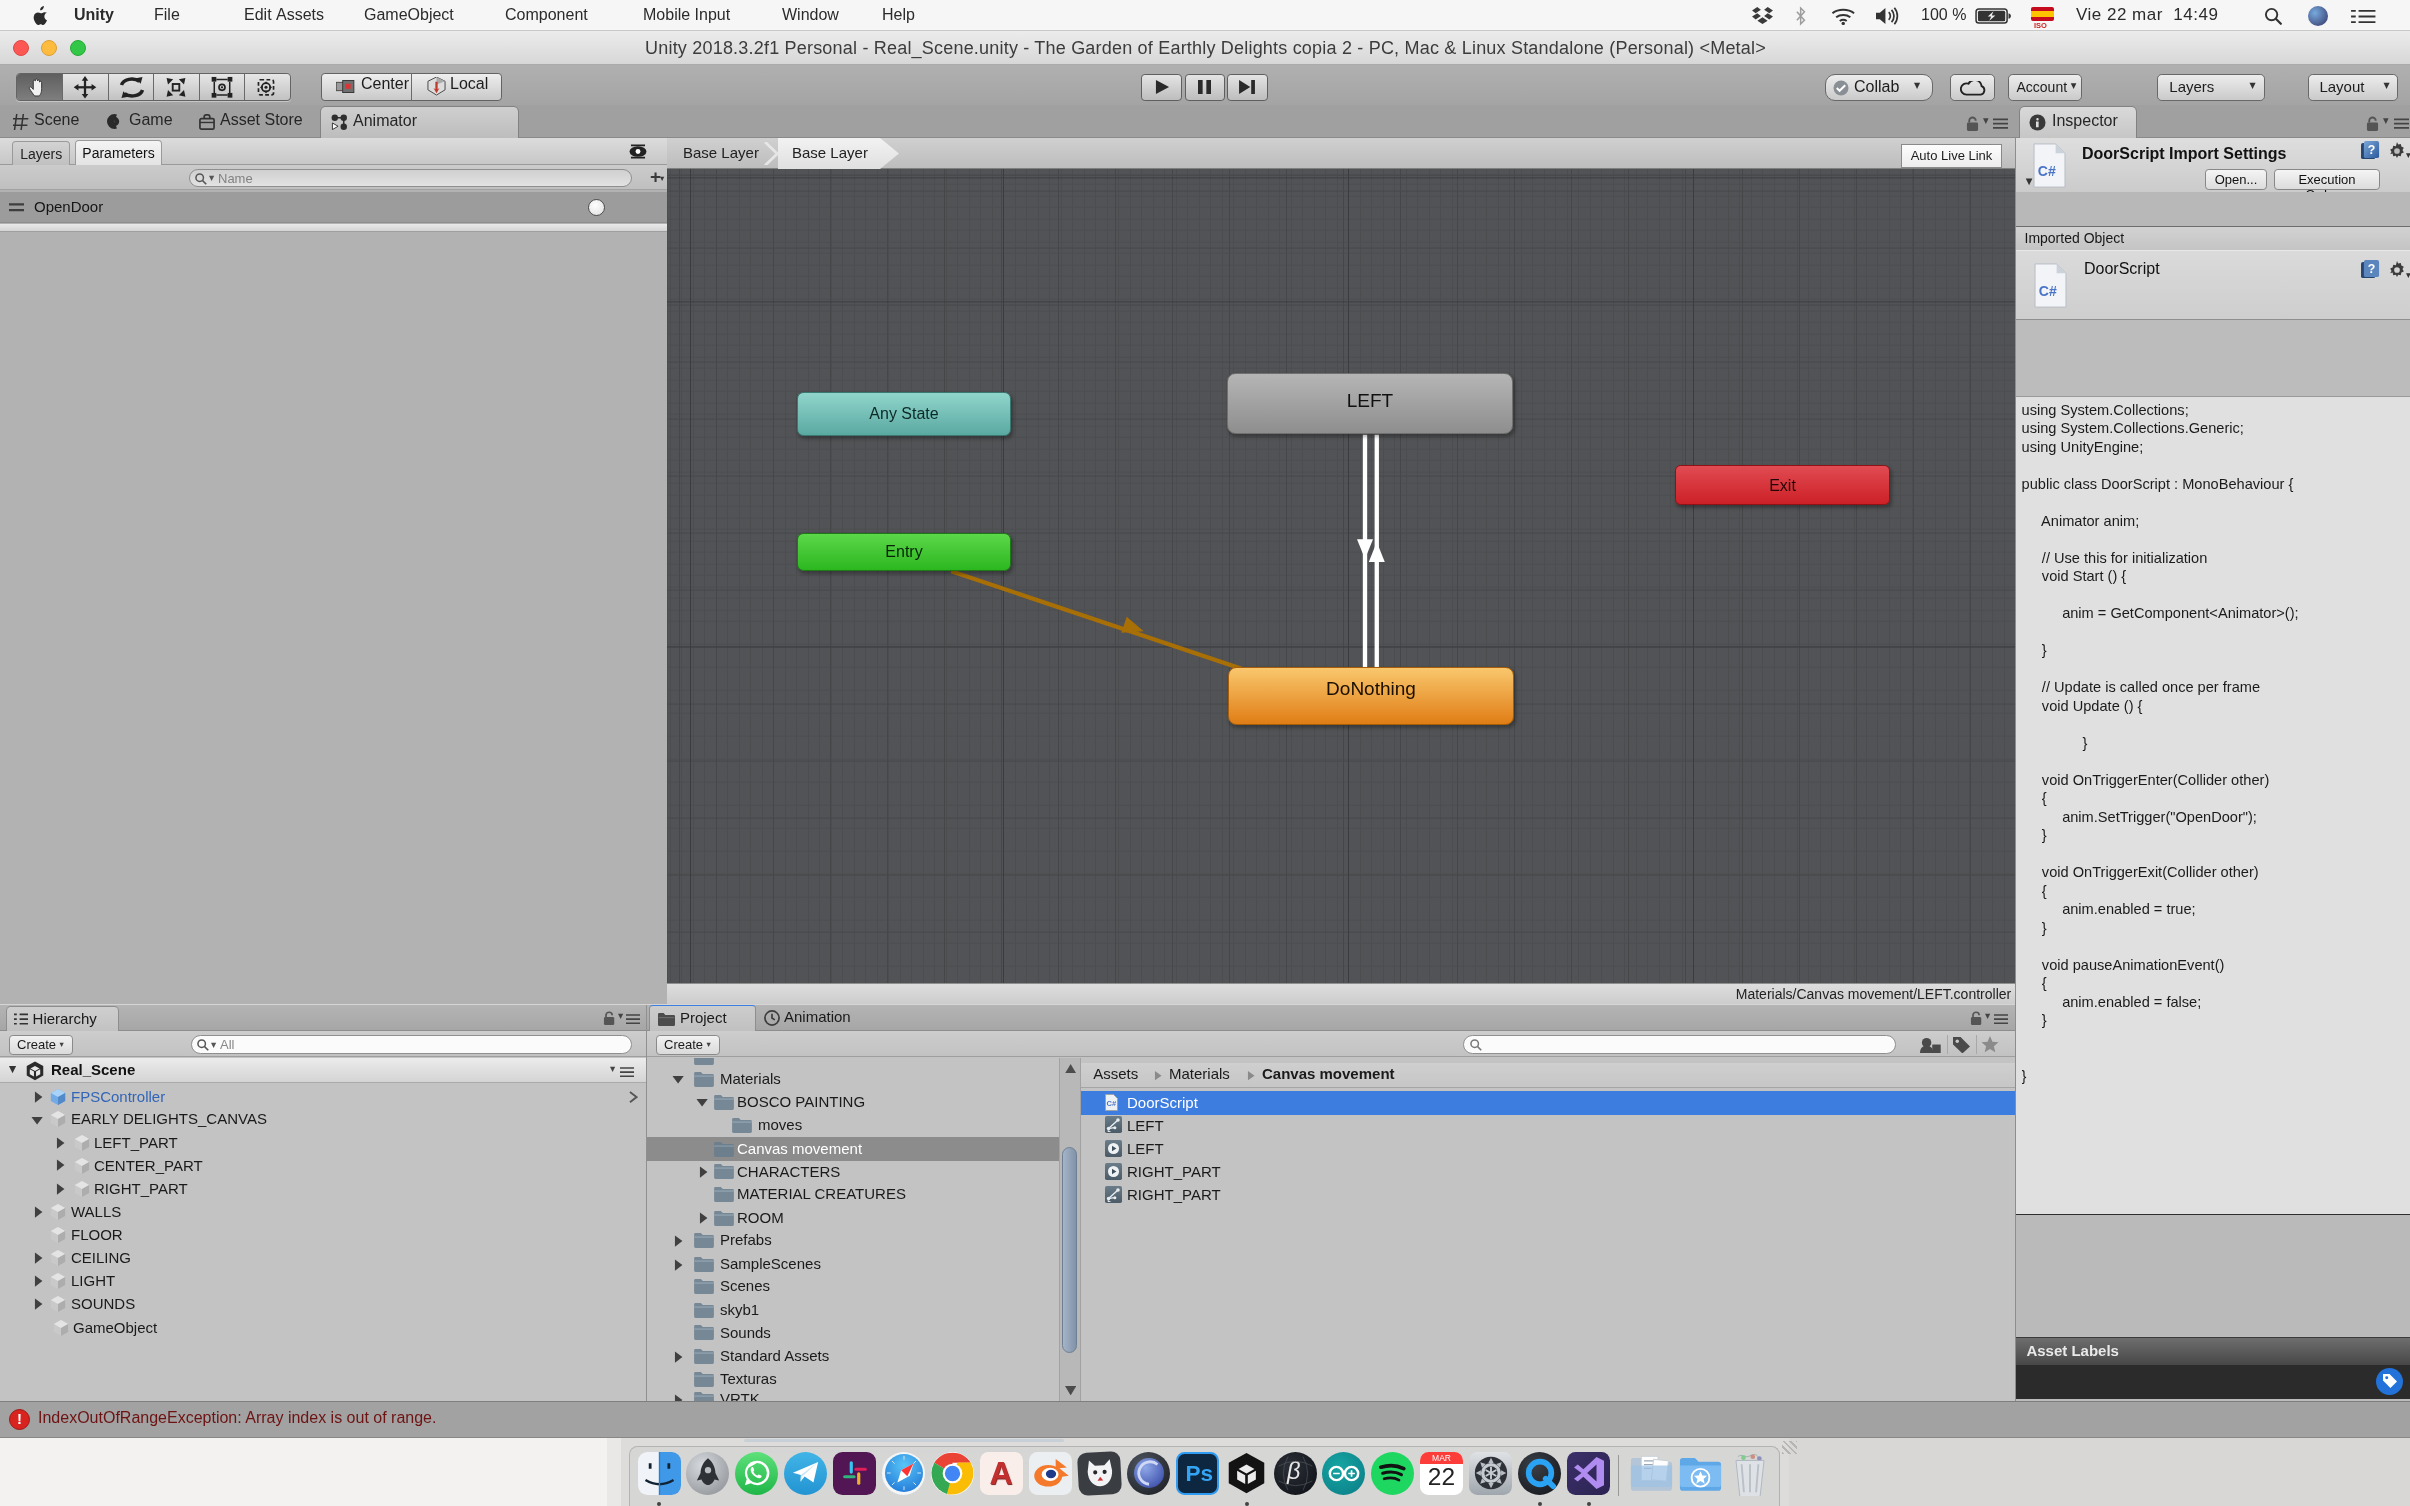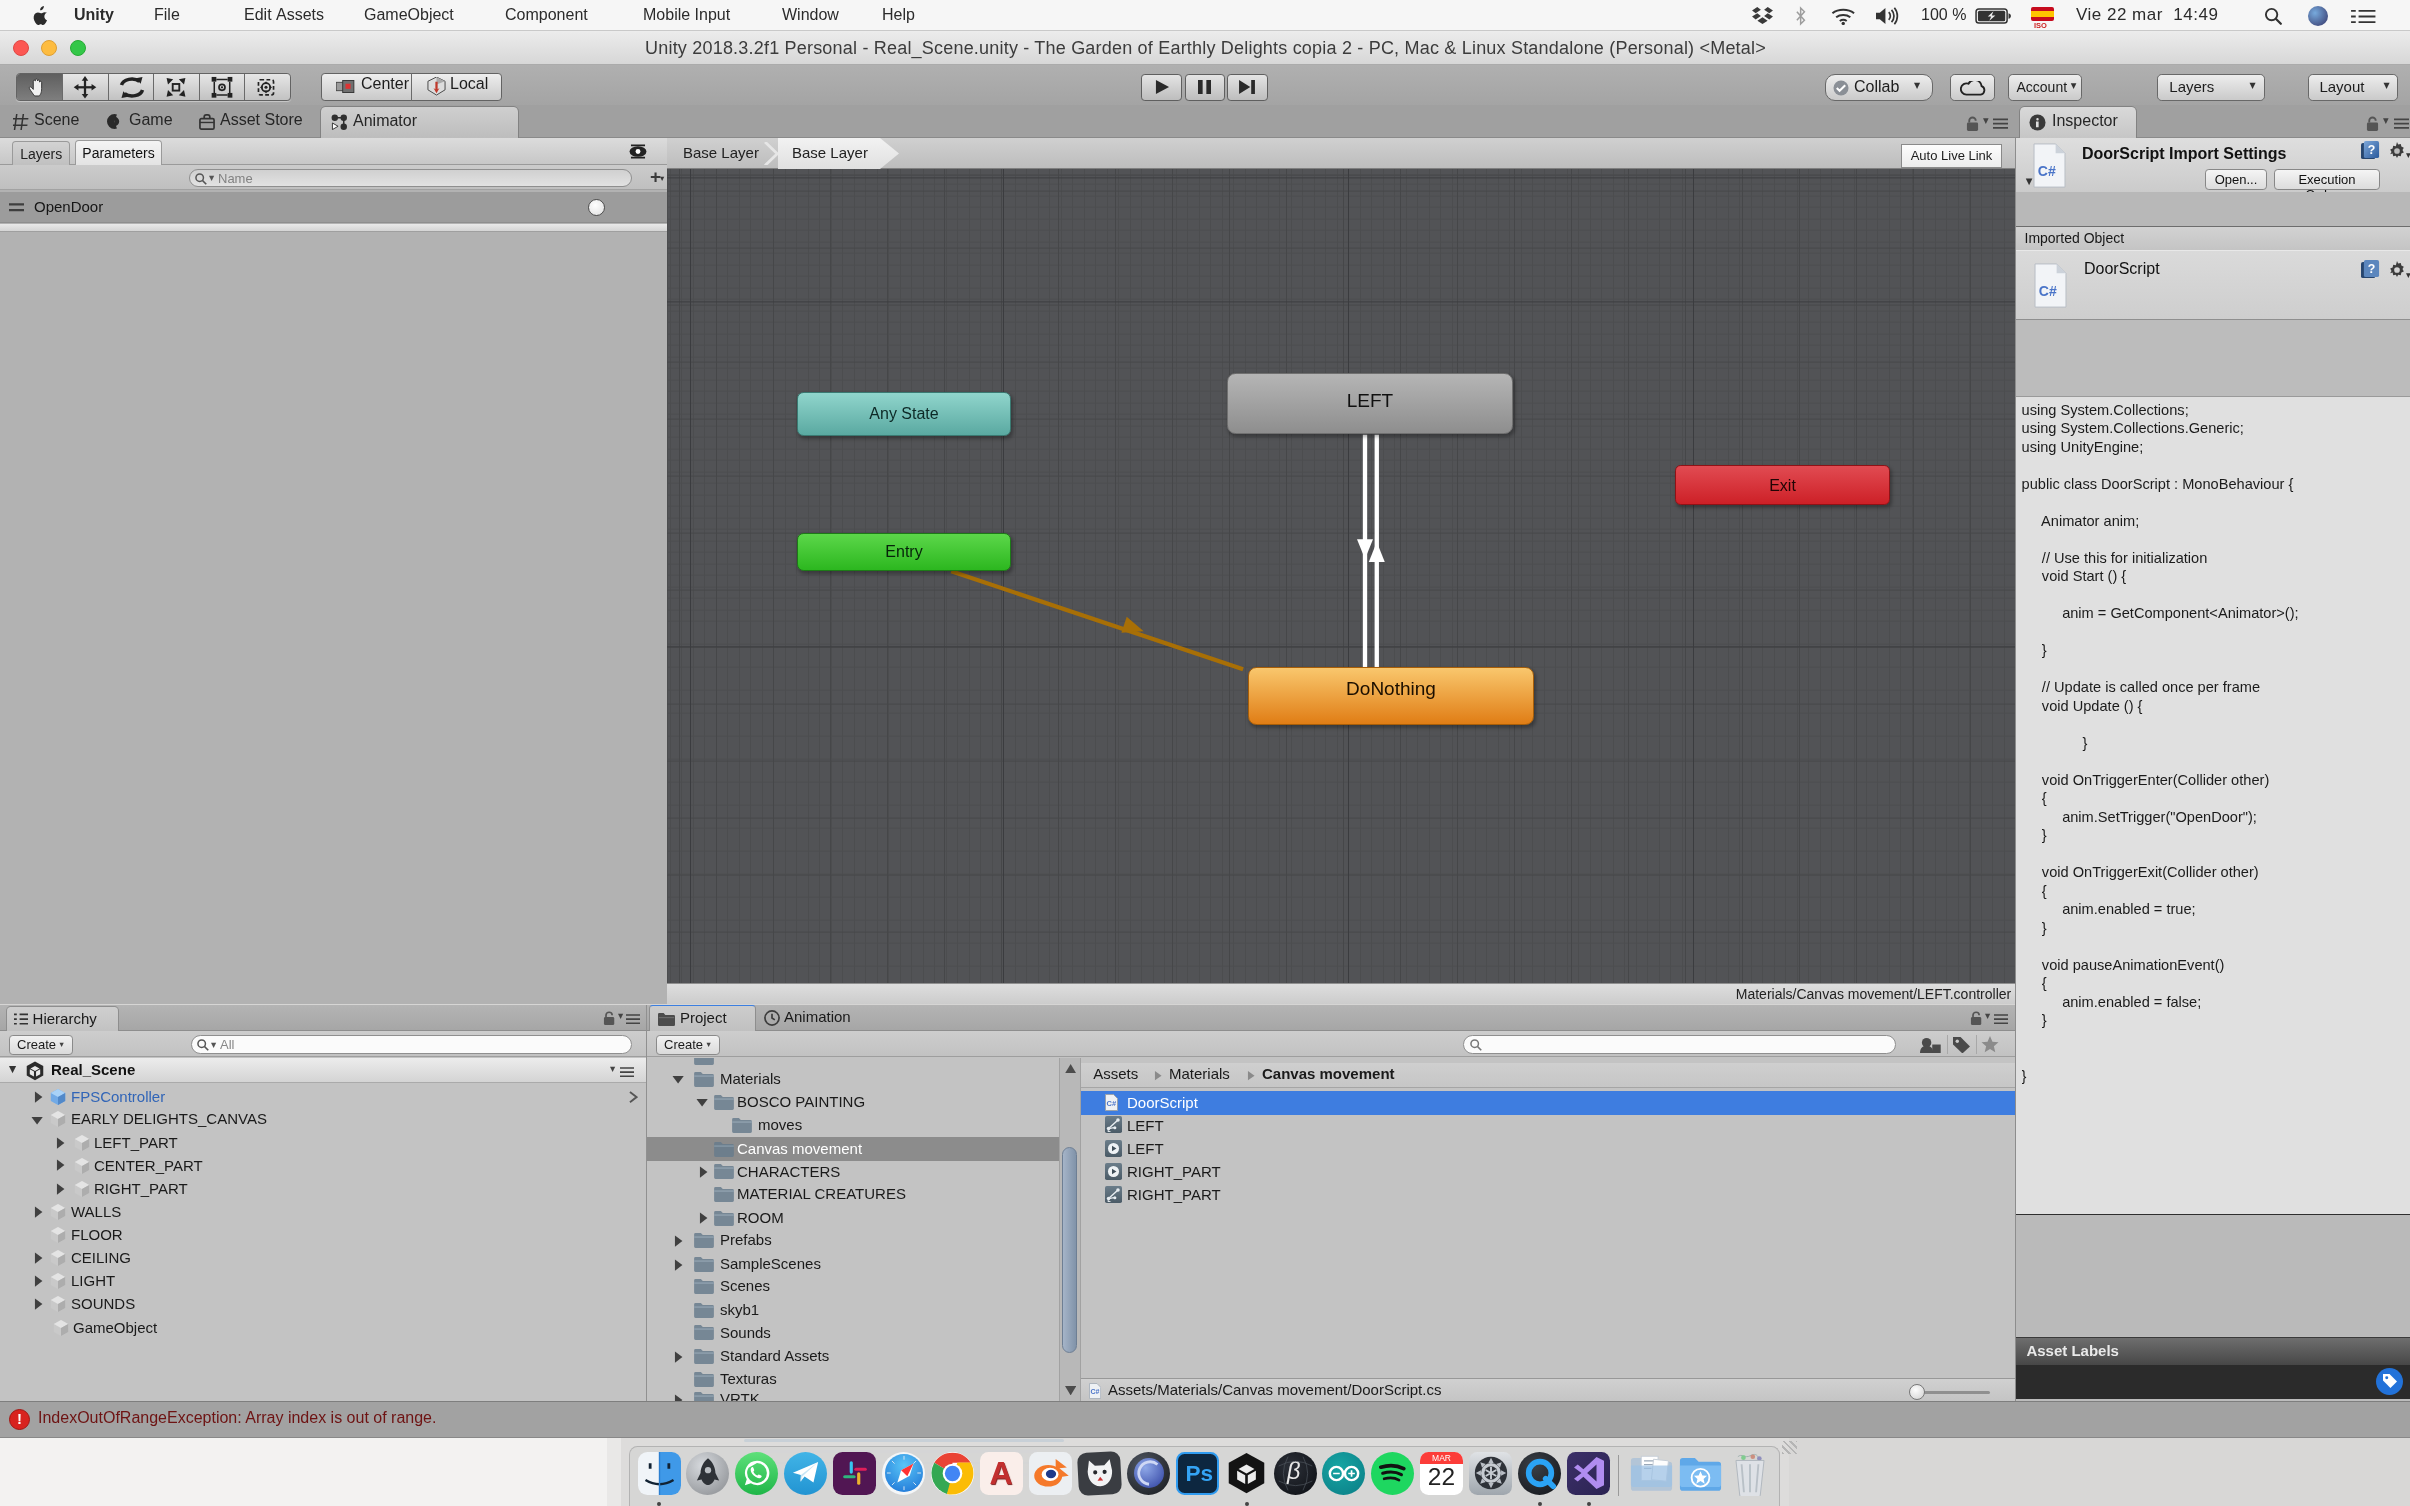--- a/index.html
+++ b/index.html
@@ -291,21 +291,21 @@
    <path d="M754 396 l-8.5 21 h17 z" fill="#fff"></path>
    <line x1="302" y1="427" x2="612" y2="531" stroke="#a86f06" stroke-width="4.4"></line>
    <path d="M12 0 L-10 -9 L-10 9 z" fill="#a86f06" transform="translate(495 487) rotate(18.5)"></path>
  </svg>
 
  <div class="abs" style="left:130px;top:254px;width:214px;height:44px;border-radius:6.6px;background:linear-gradient(#90d5cc,#5aa9a1);border:0.9px solid #3a7a72;box-shadow:1.9px 2.8px 3.8px rgba(0,0,0,.3);text-align:center;font-size:16px;color:#0d2926;line-height:42px;">Any State</div>
  <div class="abs" style="left:560px;top:235px;width:286px;height:61px;border-radius:8.5px;background:linear-gradient(#b5b5b5,#8e8e8e);border:0.9px solid #707070;box-shadow:1.9px 2.8px 3.8px rgba(0,0,0,.3);text-align:center;font-size:19px;color:#101010;">
         <div style="margin-top:16px;">LEFT</div>
       </div>
  <div class="abs" style="left:130px;top:395px;width:214px;height:38px;border-radius:6.6px;background:linear-gradient(#5cd74a,#2cb71f);border:0.9px solid #1d7a17;box-shadow:1.9px 2.8px 3.8px rgba(0,0,0,.3);text-align:center;font-size:16px;color:#06230a;line-height:36px;">Entry</div>
- <div class="abs" style="left:561px;top:529px;width:286px;height:58px;border-radius:8.5px;background:linear-gradient(#f9c76d,#e07d15);border:0.9px solid #a85e08;box-shadow:1.9px 2.8px 3.8px rgba(0,0,0,.3);text-align:center;font-size:19px;color:#1c0f00;margin-left:20px;">
+ <div class="abs" style="left:561px;top:529px;width:286px;height:58px;border-radius:8.5px;background:linear-gradient(#f9c76d,#e07d15);border:0.9px solid #a85e08;box-shadow:1.9px 2.8px 3.8px rgba(0,0,0,.3);text-align:center;font-size:19px;color:#1c0f00;">
         <div style="margin-top:10.4px;">DoNothing</div>
       </div>
  <div class="abs" style="left:1008px;top:327px;width:215px;height:40px;border-radius:5.6px;background:linear-gradient(#e14b52,#cd2027);border:0.9px solid #8f1216;box-shadow:1.9px 2.8px 3.8px rgba(0,0,0,.3);text-align:center;font-size:16px;color:#210404;line-height:39px;">Exit</div>
 
  <div class="abs" style="left:0;top:0;width:1348px;height:31px;background:linear-gradient(#d0d0d0,#bdbdbd);border-bottom:0.9px solid #7f7f7f;font-size:15px;color:#222;">
    <span class="abs" style="left:16px;top:5.6px;">Base Layer</span>
    <svg class="abs" style="left:96px;top:3.8px;" width="21" height="23.5" viewBox="0 0 22 25">
           <path d="M2 0l13 12.5L2 25" fill="none" stroke="#e6e6e6" stroke-width="3"></path>
         </svg>
    <div class="abs" style="left:111px;top:0;width:121px;height:31px;background:linear-gradient(#f2f2f2,#e0e0e0);clip-path:polygon(0 0,102px 0,121px 50%,102px 100%,0 100%);"></div>
@@ -802,29 +802,20 @@
           <path d="M4 14L14.5 4.5" stroke="#e8edf1" stroke-width="1.6"></path>
           <path d="M4 14L10 13" stroke="#e8edf1" stroke-width="1.4"></path>
           <circle cx="4" cy="14" r="2" fill="#e8edf1"></circle>
           <circle cx="14.5" cy="4.5" r="2" fill="#e8edf1"></circle>
           <circle cx="11" cy="13.2" r="1.7" fill="#e8edf1"></circle>
           <path d="M3 15.5l4 2.3h-4z" fill="#dfe6ea"></path>
         </svg>
   <span class="abs" style="left:46px;top:128px;">RIGHT_PART</span>
  </div>
 
- <div class="abs" style="left:434px;top:373px;width:935px;height:23.5px;background:linear-gradient(#d0d0d0,#c4c4c4);border-top:0.9px solid #989898;">
-  <svg class="abs" style="left:7.5px;top:3.8px;font-size:16px" width="12.2" height="16" viewBox="0 0 13 17">
-          <path d="M.5.5h8l4 4v12h-12z" fill="#eef1f4" stroke="#aab2bc"></path>
-          <text x="1.5" y="12" font-size="7.5" font-weight="bold" fill="#4a74c8" font-family="Liberation Sans">C#</text>
-        </svg>
-  <span class="abs" style="left:27px;top:1.9px;">Assets/Materials/Canvas movement/DoorScript.cs</span>
-  <div class="abs" style="left:843px;top:12.2px;width:66px;height:2.8px;background:#909090;border-radius:1.9px;"></div>
-  <div class="abs" style="left:828px;top:4.7px;width:16px;height:16px;border-radius:50%;background:radial-gradient(circle at 40% 35%,#fdfdfd,#cfcfcf);border:0.9px solid #777;"></div>
- </div>
 </div>
 
 <div class="abs" id="errorbar" style="left:0;top:1401px;width:2411px;height:37px;background:#a2a2a2;border-top:0.9px solid #7e7e7e;border-bottom:0.9px solid #888;">
  <div class="abs" style="left:8.5px;top:6.6px;width:21.7px;height:21.7px;border-radius:50%;background:#d8231f;border:0.9px solid #a21613;">
         <span class="abs" style="left:7.5px;top:0.9px;color:#fff;font-weight:bold;font-size:15px;">!</span>
       </div>
  <span class="abs" style="left:38px;top:6.6px;font-size:16px;color:#6e1313;">IndexOutOfRangeException: Array index is out of range.</span>
 </div>
 
 <div class="abs" style="left:744px;top:1437px;width:339px;height:66px;overflow:hidden;">

